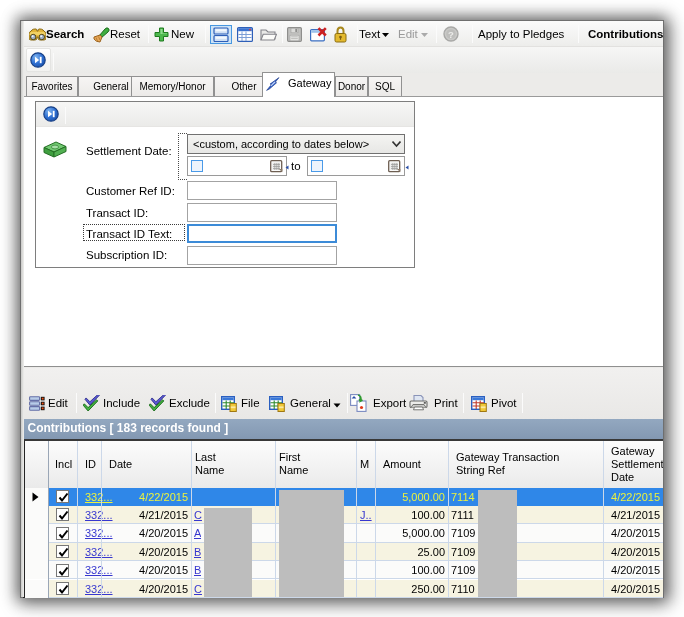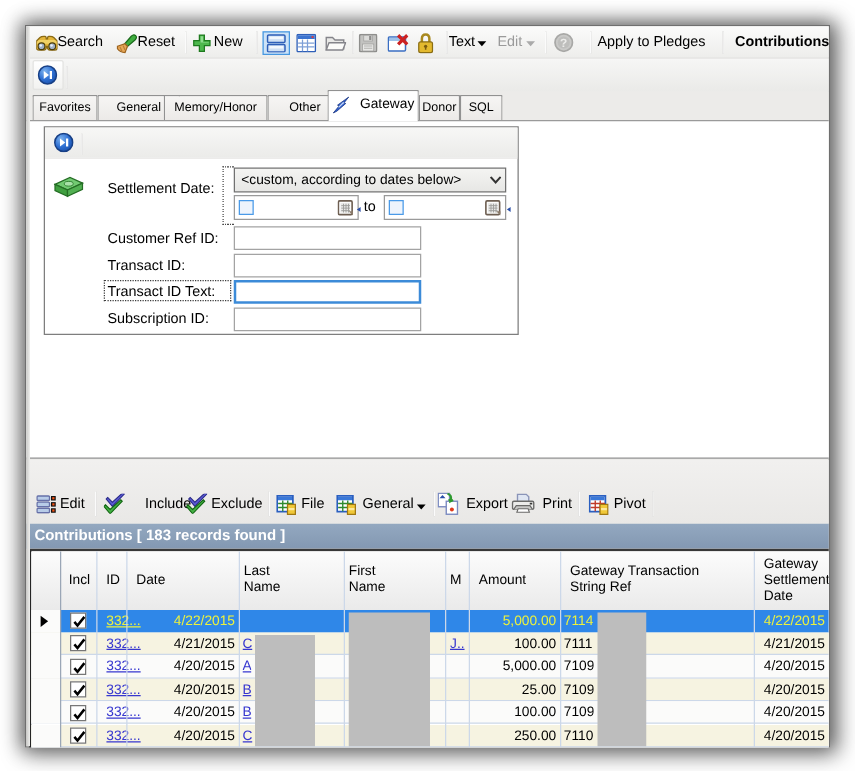--- a/index.html
+++ b/index.html
@@ -42,21 +42,21 @@
 
  <div id="tb1">
   <svg class="abs" style="left:8px;top:7px" width="17" height="14" viewBox="0 0 17 14">
     <path d="M1 4 Q0 4 0 6 L0 10 Q0 12 2 12 L6 12 Q8 12 8 10 L8 9 L9 9 L9 10 Q9 12 11 12 L15 12 Q17 12 17 10 L17 6 Q17 4 16 4 L14 2 Q13 1 11 1 L10 1 Q9 1 9 3 L8 3 Q8 1 7 1 L6 1 Q4 1 3 2 Z" fill="#e3b53a" stroke="#8a6a14" stroke-width="1"></path>
     <path d="M2 4 L15 4 Q16.5 5 16.5 7 L0.5 7 Q0.5 5 2 4 Z" fill="#f2d46a" opacity="0.9"></path>
     <circle cx="4.2" cy="9" r="2.7" fill="#9fb0c6" stroke="#4a3c0c" stroke-width="0.9"></circle>
     <circle cx="12.8" cy="9" r="2.7" fill="#9fb0c6" stroke="#4a3c0c" stroke-width="0.9"></circle>
     <circle cx="3.6" cy="8.3" r="1" fill="#eef3fa"></circle>
         <circle cx="12.2" cy="8.3" r="1" fill="#eef3fa"></circle>
   </svg>
-  <span class="tbtxt" style="left:25px;font-weight:normal">Search</span>
+  <span class="tbtxt" style="left:25px;font-weight:bold">Search</span>
   <svg class="abs" style="left:70px;top:6px" width="19" height="16" viewBox="0 0 19 16">
     <path d="M8 9 L14 2 Q16 0 17.5 1.5 Q19 3 17 5 L10 11 Z" fill="#3fae3f" stroke="#1c6b1c" stroke-width="1"></path>
     <path d="M3 10 L9 8 L11 10 L9 15 Q5 15 3 12 Z" fill="#e8a858" stroke="#9c6420" stroke-width="1"></path>
     <path d="M5 10.5 L6.5 14 M7.5 9.5 L9 13" stroke="#b97f35" stroke-width="1" fill="none"></path>
   </svg>
   <span class="tbtxt" style="left:89px">Reset</span>
   <div class="sep" style="left:127px;top:4px;height:18px"></div>
   <svg class="abs" style="left:133px;top:6px" width="15" height="15" viewBox="0 0 15 15">
     <path d="M5.5 1 L9.5 1 L9.5 5.5 L14 5.5 L14 9.5 L9.5 9.5 L9.5 14 L5.5 14 L5.5 9.5 L1 9.5 L1 5.5 L5.5 5.5 Z" fill="#4db84d" stroke="#1e7a1e" stroke-width="1"></path>
     <path d="M6.5 2 L8.5 2 L8.5 6.5 L13 6.5 L13 7 L6.5 7 Z" fill="#8fdc8f"></path>
@@ -230,21 +230,21 @@
         <rect x="12.8" y="6.6" width="1.8" height="1.8" fill="#f05010"></rect>
     <rect x="11.8" y="10.6" width="3.8" height="3.6" fill="#111"></rect>
         <rect x="12.8" y="11.5" width="1.8" height="1.8" fill="#f05010"></rect>
   </svg>
   <span class="btxt" style="left:27px">Edit</span>
   <div class="bsep" style="left:55px"></div>
   <svg class="abs" style="left:62px;top:27px" width="17" height="16" viewBox="0 0 17 16">
     <path d="M2 5 L6 9 L15 0.8 L16.2 2 L6 12.6 L0.8 6.4 Z" fill="#5a5ad2" stroke="#2a2a88" stroke-width="0.9" transform="translate(1.2,-1.8) scale(0.95)"></path>
     <path d="M2 8 L6 12 L15 3.8 L16.2 5 L6 15.6 L0.8 9.4 Z" fill="#44b044" stroke="#116611" stroke-width="0.9" transform="translate(-0.6,1.2) scale(0.95)"></path>
   </svg>
-  <span class="btxt" style="left:95px">Include</span>
+  <span class="btxt" style="left:82px">Include</span>
   <svg class="abs" style="left:128px;top:27px" width="17" height="16" viewBox="0 0 17 16">
     <path d="M2 5 L6 9 L15 0.8 L16.2 2 L6 12.6 L0.8 6.4 Z" fill="#5a5ad2" stroke="#2a2a88" stroke-width="0.9" transform="translate(1.2,-1.8) scale(0.95)"></path>
     <path d="M2 8 L6 12 L15 3.8 L16.2 5 L6 15.6 L0.8 9.4 Z" fill="#44b044" stroke="#116611" stroke-width="0.9" transform="translate(-0.6,1.2) scale(0.95)"></path>
   </svg>
   <span class="btxt" style="left:148px">Exclude</span>
   <div class="bsep" style="left:194px"></div>
   <svg class="abs" style="left:200px;top:28px" width="16" height="16" viewBox="0 0 16 16">
     <rect x="0.7" y="0.7" width="12.6" height="12.6" fill="#fff" stroke="#2a5fc0" stroke-width="1.4"></rect>
     <rect x="1.4" y="1.4" width="11.2" height="2.8" fill="#3a78d8"></rect>
     <path d="M1.5 6.8 H13 M1.5 10 H13 M5.2 4.4 V13 M9.2 4.4 V13" stroke="#2e8a2e" stroke-width="1.1"></path>

